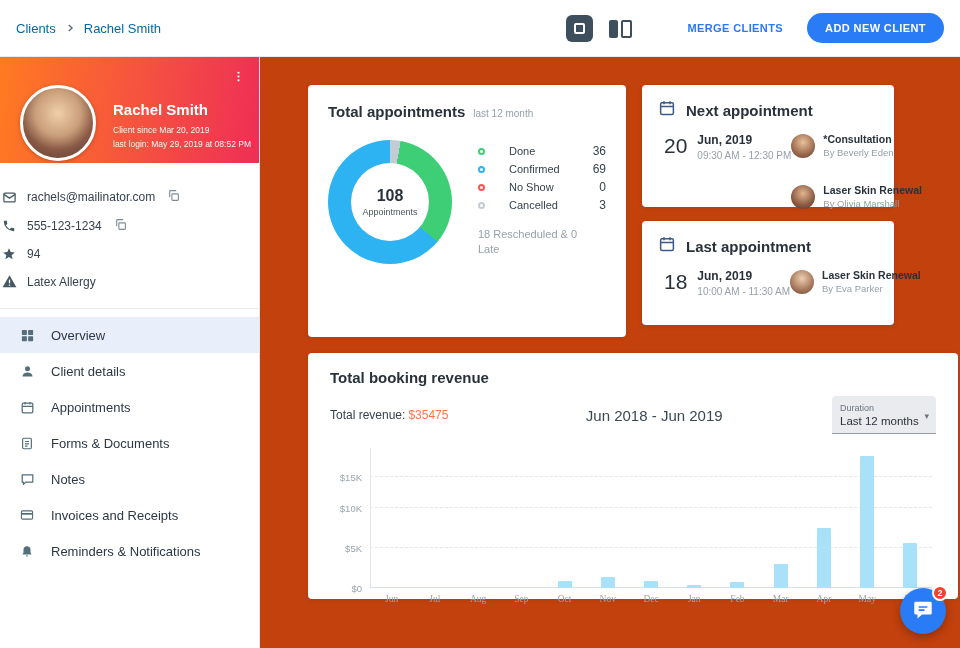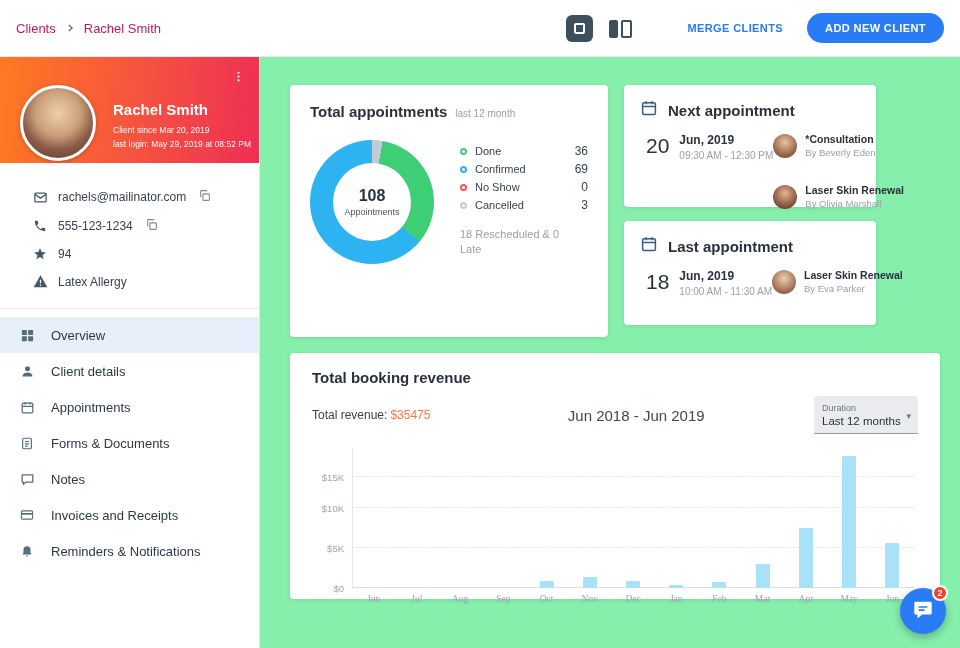--- a/index.html
+++ b/index.html
@@ -1,65 +1,65 @@
 <!DOCTYPE html>
 <html><head>
 <meta charset="utf-8">
 <style>
   * { box-sizing: border-box; }
   body { margin:0; width:960px; height:648px; font-family:"Liberation Sans",sans-serif; background:#fff; color:#2c3845; }
   .app { position:relative; width:960px; height:648px; overflow:hidden; }
 
   
   .topbar { position:absolute; top:0; left:0; right:0; height:57px; background:#fff; border-bottom:1px solid #e7eaee; display:flex; align-items:center; padding:0 16px; z-index:5; }
-  .breadcrumb { display:flex; align-items:flex-end; gap:9px; font-size:13px; color:#be185d; }
+  .breadcrumb { display:flex; align-items:flex-end; gap:9px; font-size:13px; color:#0369a1; }
   .crumb { cursor:pointer; }
   .view-toggles { position:absolute; left:566px; top:15px; display:flex; gap:16px; align-items:center; }
   .toggle1 { width:27px; height:27px; border-radius:6px; background:#3d4f5c; border:none; display:flex; align-items:center; justify-content:center; cursor:pointer; }
   .toggle1 .inner { width:11px; height:11px; border:2px solid #fff; border-radius:2px; }
   .toggle2 { width:26px; height:22px; background:none; border:none; display:flex; gap:3px; align-items:center; cursor:pointer; padding:0; }
   .toggle2 .a { width:9px; height:18px; background:#3d4f5c; border-radius:2px; }
   .toggle2 .b { width:11px; height:18px; border:2px solid #3d4f5c; border-radius:2px; }
   .topbar-right { margin-left:auto; display:flex; align-items:center; gap:24px; }
   .merge-link { font-size:11px; font-weight:bold; color:#2979f2; letter-spacing:.4px; cursor:pointer; }
   .add-btn { background:#2a7bf6; color:#fff; font-size:11px; font-weight:bold; letter-spacing:.4px; border:none; border-radius:16px; padding:9px 18px; cursor:pointer; }
 
   
   .sidebar { position:absolute; top:57px; left:0; width:260px; bottom:0; background:#fff; border-right:1px solid #e3e7ec; }
   .profile-header { position:relative; height:106px; background:linear-gradient(96deg,#ff7a22 0%,#f34a45 65%,#ef2e55 100%); }
   .dots-btn { position:absolute; right:10px; top:8px; background:none; border:none; cursor:pointer; padding:4px; }
   .avatar { position:absolute; left:20px; top:28px; width:76px; height:76px; border-radius:50%; border:3px solid #fff; background:radial-gradient(circle at 50% 36%, #f0cfa8 0%, #c99f7a 40%, #8a5a46 64%, #57392e 100%); box-shadow:0 1px 4px rgba(0,0,0,.25); }
   .profile-text { position:absolute; left:113px; top:44px; color:#fff; }
   .profile-name { font-size:15px; font-weight:bold; margin-bottom:6px; }
   .profile-sub { font-size:8.5px; opacity:.95; line-height:1.6; }
-  .contact { padding:26px 14px 2px 32px; }
+  .contact { padding:26px 14px 2px 1px; }
   .c-row { display:flex; align-items:center; gap:10px; margin-bottom:13px; font-size:12px; color:#37424e; }
   .c-icon { width:16px; display:flex; justify-content:center; }
   .copy-btn { background:none; border:none; padding:0; cursor:pointer; margin-left:2px; display:flex; }
   .menu { margin-top:4px; border-top:1px solid #e7eaee; padding-top:8px; }
   .menu-item { display:flex; align-items:center; gap:15px; height:36px; padding-left:18px; font-size:13px; color:#2c3845; cursor:pointer; }
   .menu-item.active { background:#e9effa; }
   .m-icon { width:18px; display:flex; justify-content:center; }
 
   
-  .main { position:absolute; left:260px; top:57px; right:0; bottom:0; background:#86efac; padding:28px 20px 0 30px; }
+  .main { position:absolute; left:260px; top:57px; right:0; bottom:0; background:#c2410c; padding:28px 20px 0 48px; }
   .row1 { display:flex; gap:16px; }
   .card { background:#fff; border-radius:4px; box-shadow:0 1px 4px rgba(40,50,60,.12); }
   .card-appts { width:318px; height:252px; padding:18px 20px; }
   .card-header { display:flex; align-items:baseline; gap:8px; }
   .card-title { font-size:15px; font-weight:bold; color:#29323c; }
   .card-sub { font-size:10px; color:#96a0ab; }
   .appts-body { display:flex; gap:26px; margin-top:20px; }
   .donut-wrap { position:relative; width:124px; height:124px; flex-shrink:0; }
   .donut { width:124px; height:124px; border-radius:50%; background:#ddd; }
   .donut-hole { position:absolute; left:23px; top:23px; width:78px; height:78px; background:#fff; border-radius:50%; display:flex; flex-direction:column; align-items:center; justify-content:center; }
   .donut-num { font-size:16px; font-weight:bold; color:#29323c; }
   .donut-lbl { font-size:9px; color:#4a5560; margin-top:2px; }
   .legend { flex:1; padding-top:2px; }
-  .legend-row { display:flex; align-items:center; gap:8px; height:18px; }
+  .legend-row { display:flex; align-items:center; gap:24px; height:18px; }
   .legend-dot { width:7px; height:7px; border-radius:50%; border:2px solid #ccc; flex-shrink:0; }
   .legend-label { font-size:11px; color:#37424e; }
   .legend-value { margin-left:auto; font-size:12px; color:#37424e; }
   .legend-note { margin-top:13px; font-size:11px; color:#96a0ab; width:118px; line-height:1.4; }
 
   .col2 { display:flex; flex-direction:column; gap:14px; width:252px; }
   .card-next { height:122px; padding:14px 16px; }
   .card-last { height:104px; padding:14px 16px; }
   .appt-header { display:flex; align-items:center; gap:10px; }
   .appt-title { font-size:15px; font-weight:bold; color:#29323c; }

